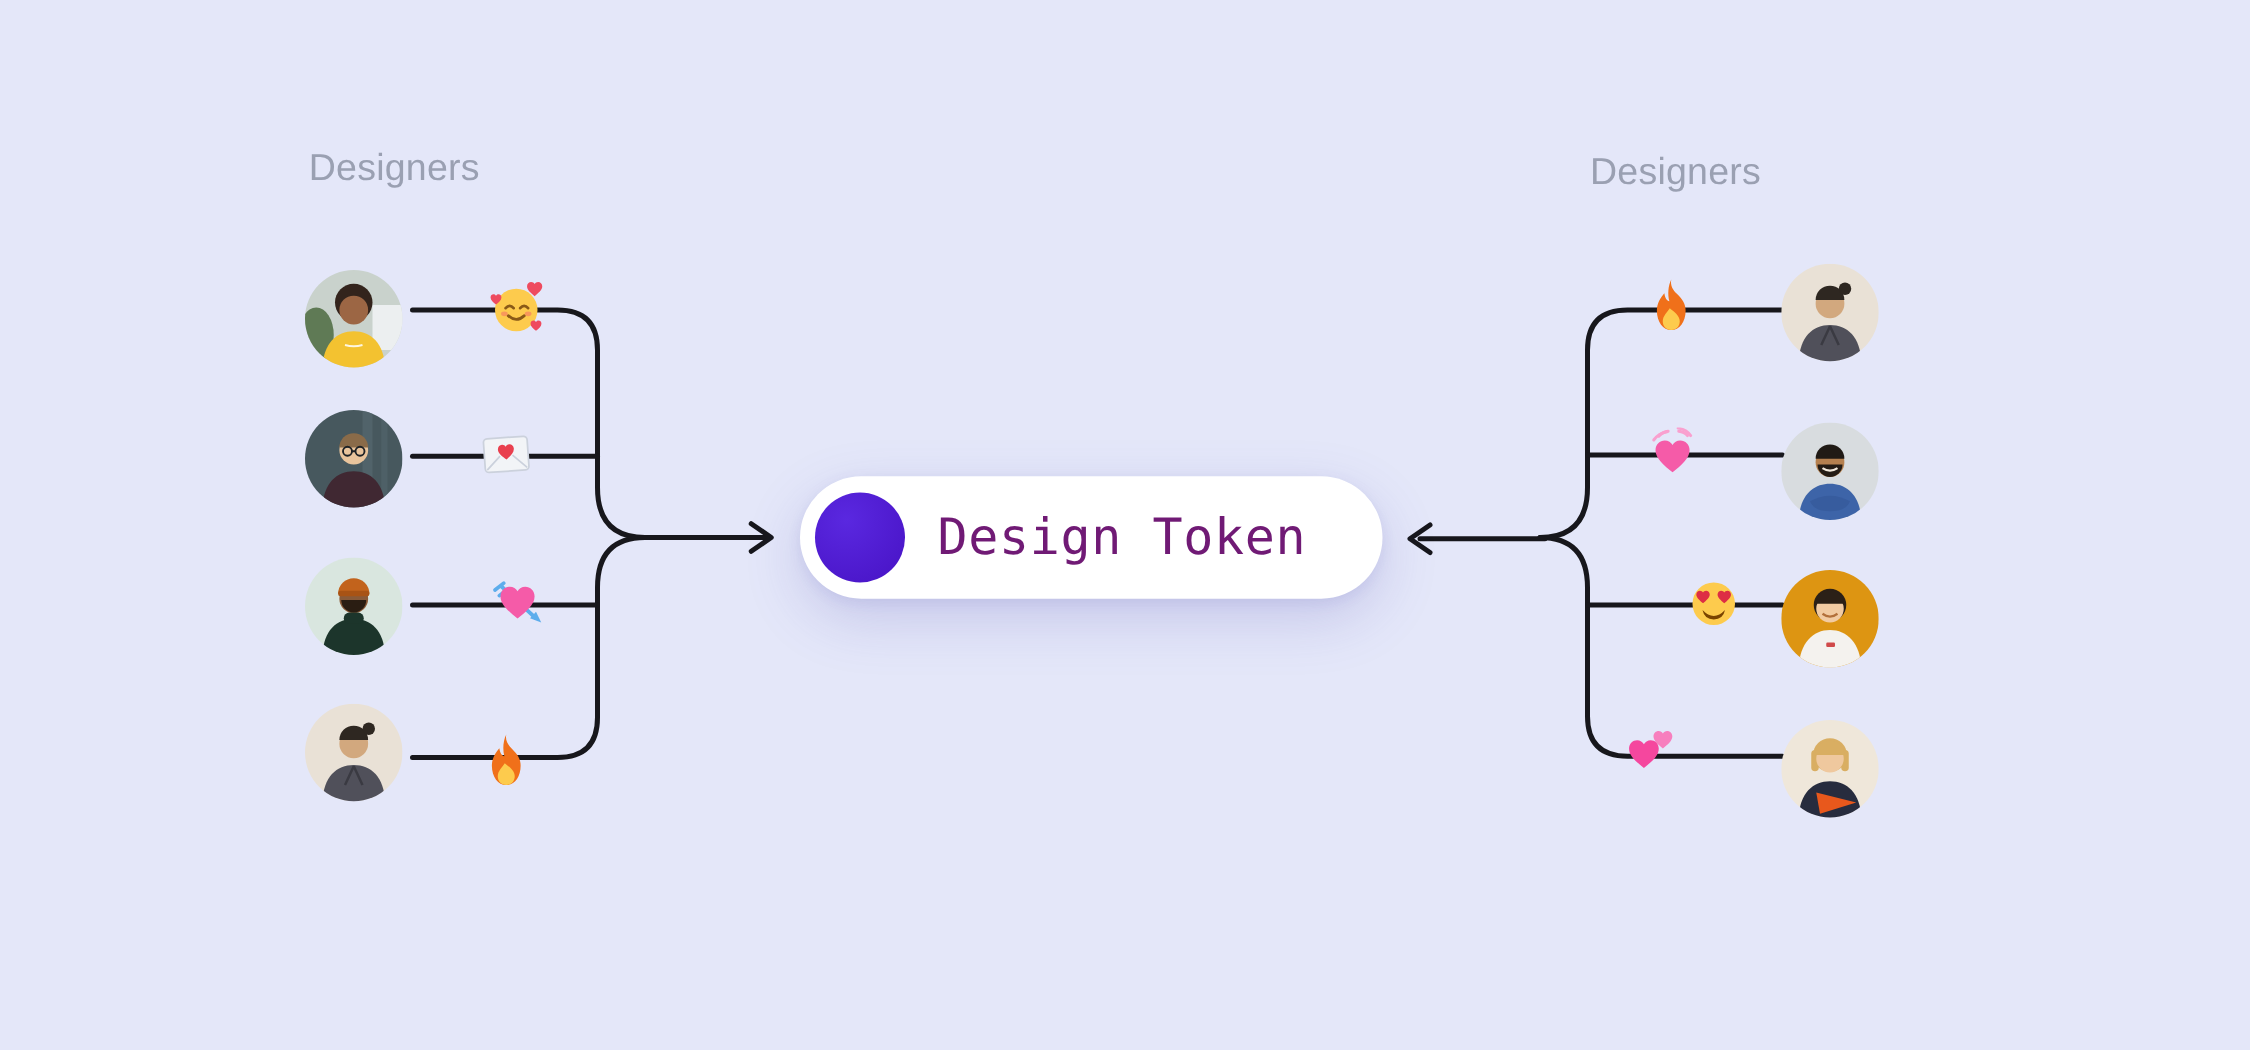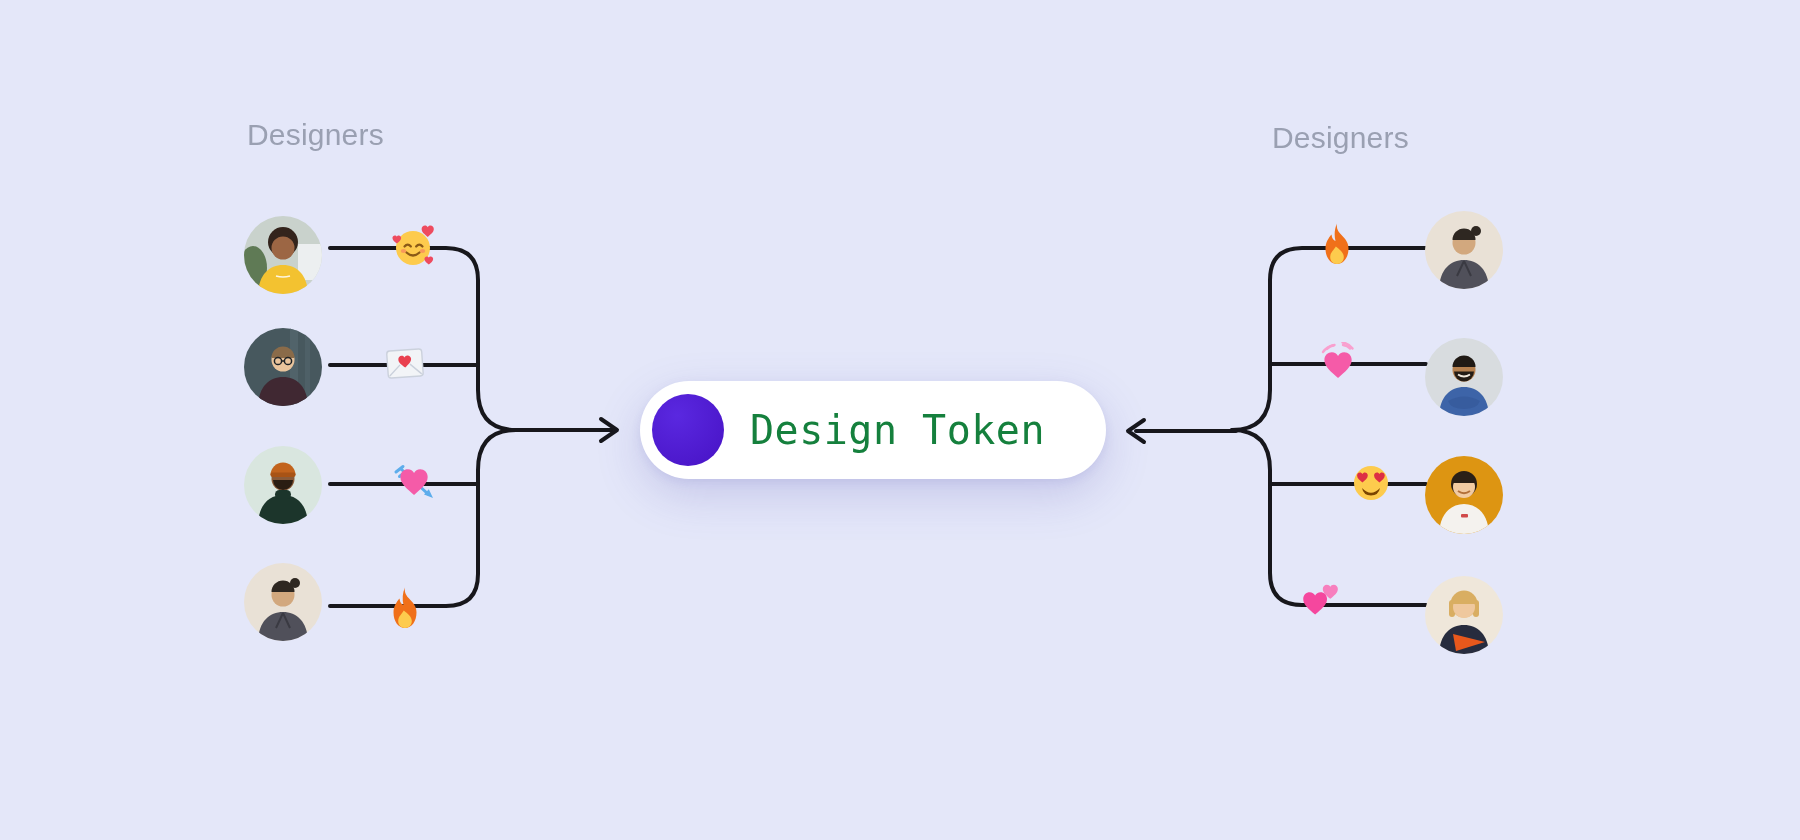--- a/index.html
+++ b/index.html
@@ -10,21 +10,21 @@
   .label-designers{left:247px;top:118px;}
   .label-developers{left:1272px;top:121px;}
   .avatar{position:absolute;width:78px;height:78px;}
   .emoji{position:absolute;}
   .pill{position:absolute;left:640px;top:381px;width:466px;height:98px;border-radius:49px;
         background:#FFFFFF;display:flex;align-items:center;padding-left:12px;box-sizing:border-box;
         box-shadow:0 16px 45px rgba(92,86,180,.22),0 3px 10px rgba(92,86,180,.10);}
   .dot{width:72px;height:72px;border-radius:50%;
        background:radial-gradient(circle at 35% 30%, #5A28E0, #4712C4);flex:0 0 auto;}
   .token-text{margin-left:26px;font-family:"DejaVu Sans Mono",monospace;font-size:40px;
-              font-weight:500;color:#15803d;letter-spacing:.5px;white-space:nowrap;}
+              font-weight:500;color:#701a75;letter-spacing:.5px;white-space:nowrap;}
   .defs-holder{position:absolute;width:0;height:0;overflow:hidden;}
 </style>
 </head>
 <body>
 
 <div class="stage">
 
   <svg class="defs-holder" aria-hidden="true">
       <defs>
     <path id="heart-shape" d="M16 28.6 C8.8 22.5 1.5 16.9 1.5 9.7 C1.5 4.6 5.2 1.4 9.4 1.4 C12.3 1.4 14.9 3 16 5.4 C17.1 3 19.7 1.4 22.6 1.4 C26.8 1.4 30.5 4.6 30.5 9.7 C30.5 16.9 23.2 22.5 16 28.6 Z"></path>

